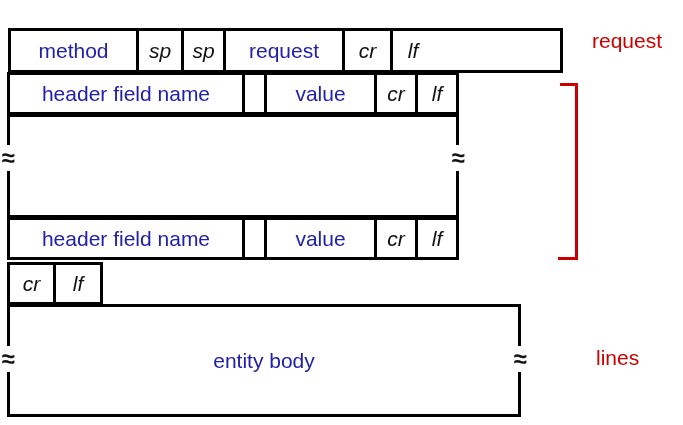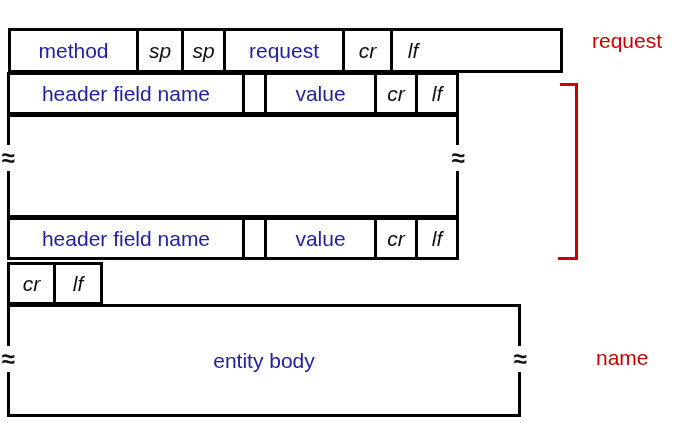--- a/index.html
+++ b/index.html
@@ -88,15 +88,15 @@
   <span class="break" style="left:8px;top:359px;">≈</span>
   <span class="break" style="left:520px;top:359px;">≈</span>
 
   <div class="bracket-part" style="left:560px;top:83px;width:18px;height:3px;"></div>
   <div class="bracket-part" style="left:575px;top:83px;width:3px;height:177px;"></div>
   <div class="bracket-part" style="left:558px;top:257px;width:20px;height:3px;"></div>
 
   <div class="annot" style="left:592px;top:29px;">
     <span style="display:block">request</span>
   </div>
-  <div class="annot" style="left:596px;top:346px;">name</div>
+  <div class="annot" style="left:596px;top:346px;">lines</div>
 
 </div>
 
 </body></html>

